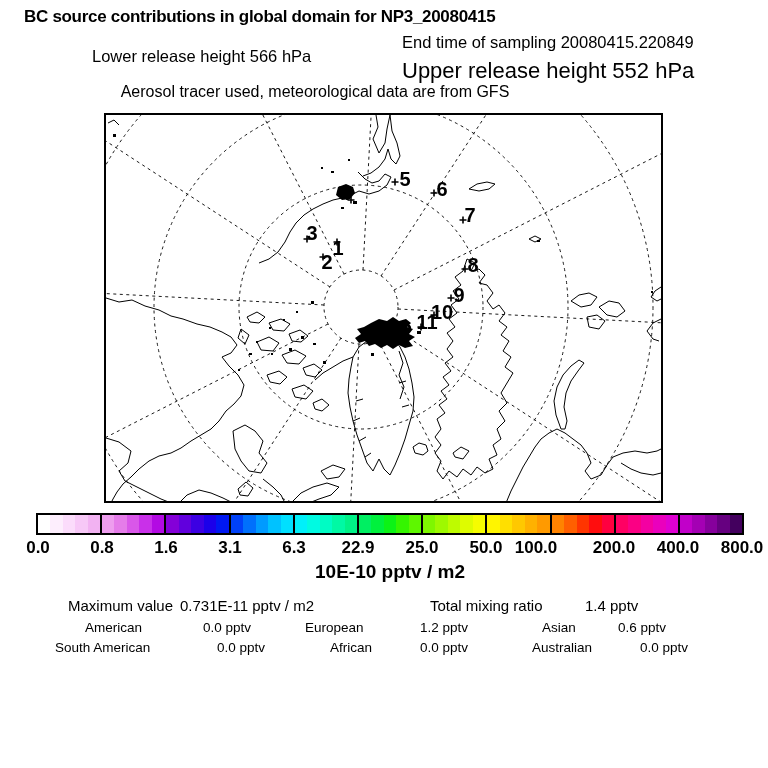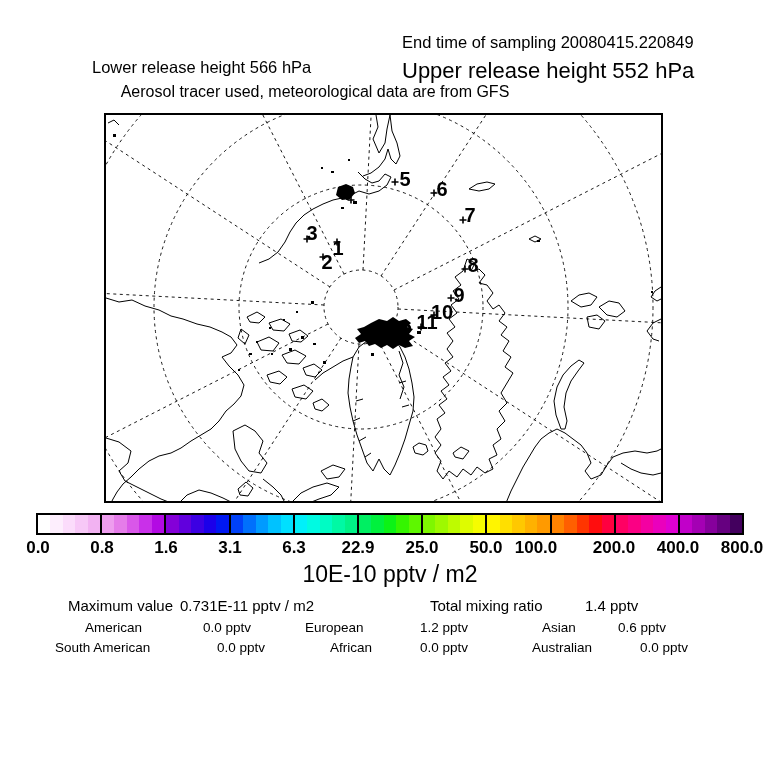--- a/index.html
+++ b/index.html
@@ -3,47 +3,48 @@
 <meta charset="utf-8">
 <style>
   html,body{margin:0;padding:0;background:#fff;}
   *{box-sizing:border-box;}
   .page{position:relative;width:768px;height:768px;background:#ffffff;overflow:hidden;
         font-family:"Liberation Sans","DejaVu Sans",sans-serif;color:#000;}
   .abs{position:absolute;white-space:nowrap;}
   .title{left:24px;top:7px;font-size:17px;font-weight:bold;letter-spacing:-0.3px;}
   .l2a{left:8px;top:33px;font-size:16.5px;}
   .l2b{left:402px;top:33px;font-size:16.5px;}
-  .l3a{left:92px;top:58px;font-size:16.5px;}
+  .l3a{left:92px;top:47px;font-size:16.5px;}
   .l3b{left:402px;top:58px;font-size:22px;}
   .l4{left:315px;top:83px;font-size:16px;transform:translateX(-50%);}
   .mapbox{position:absolute;left:104px;top:113px;width:559px;height:390px;
           border:2px solid #000;background:#fff;overflow:hidden;}
   .mapbox svg{position:absolute;left:0;top:0;}
   .traj{position:absolute;transform:translate(-50%,-50%);font-size:20px;font-weight:bold;
         line-height:1;}
   .cbar{position:absolute;left:36px;top:513px;width:708px;height:22px;border:2px solid #000;
         display:flex;}
   .cb-seg{flex:1 1 0;border-right:2px solid #000;}
   .cb-seg:last-child{border-right:none;}
   .cb-tick{position:absolute;top:0;transform:translateX(-50%);font-size:17px;font-weight:bold;}
   .tickrow{position:absolute;left:0;top:538px;width:768px;height:20px;}
-  .unit{left:390px;top:561px;font-size:23px;font-weight:normal;transform:translateX(-50%);}
+  .unit{left:390px;top:561px;font-size:19px;font-weight:bold;transform:translateX(-50%);}
   .s1{font-size:15px;top:597px;}
   .s2{font-size:13.5px;top:620px;}
   .s3{font-size:13.5px;top:640px;}
   .maxl{left:68px;} .maxv{left:180px;} .totl{left:430px;} .totv{left:585px;}
   .r2c1{left:85px;} .r2v1{left:203px;} .r2c2{left:305px;} .r2v2{left:420px;} .r2c3{left:542px;} .r2v3{left:618px;}
   .r3c1{left:55px;} .r3v1{left:217px;} .r3c2{left:330px;} .r3v2{left:420px;} .r3c3{left:532px;} .r3v3{left:640px;}
 </style>
 </head>
 <body>
 
 <div class="page">
 
+  <div class="abs title">BC  source contributions in global domain for NP3_20080415</div>
   <div class="abs l2b">End time of sampling 20080415.220849</div>
   <div class="abs l3a">Lower release height  566 hPa</div>
   <div class="abs l3b">Upper release height  552 hPa</div>
   <div class="abs l4">Aerosol tracer used, meteorological data are from GFS</div>
 
   <div class="mapbox">
     <svg width="555" height="386" viewBox="105 114 555 386">
 
       <g stroke="#000" stroke-width="0.9" fill="none" stroke-dasharray="3,3.5">
         <circle cx="360" cy="306" r="37"></circle>

